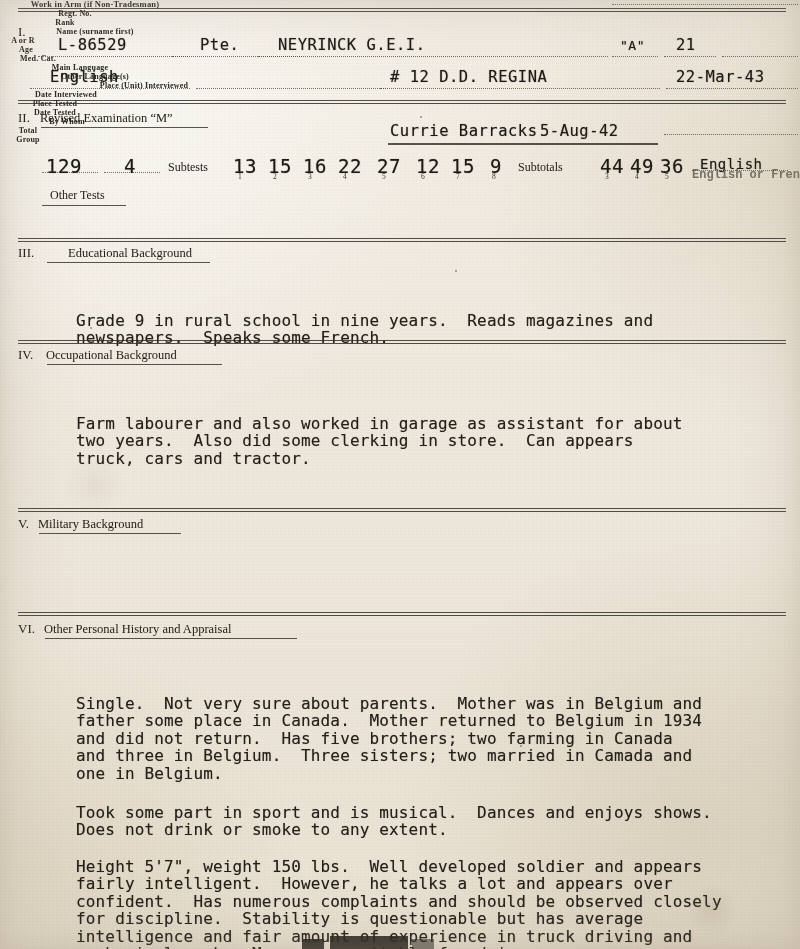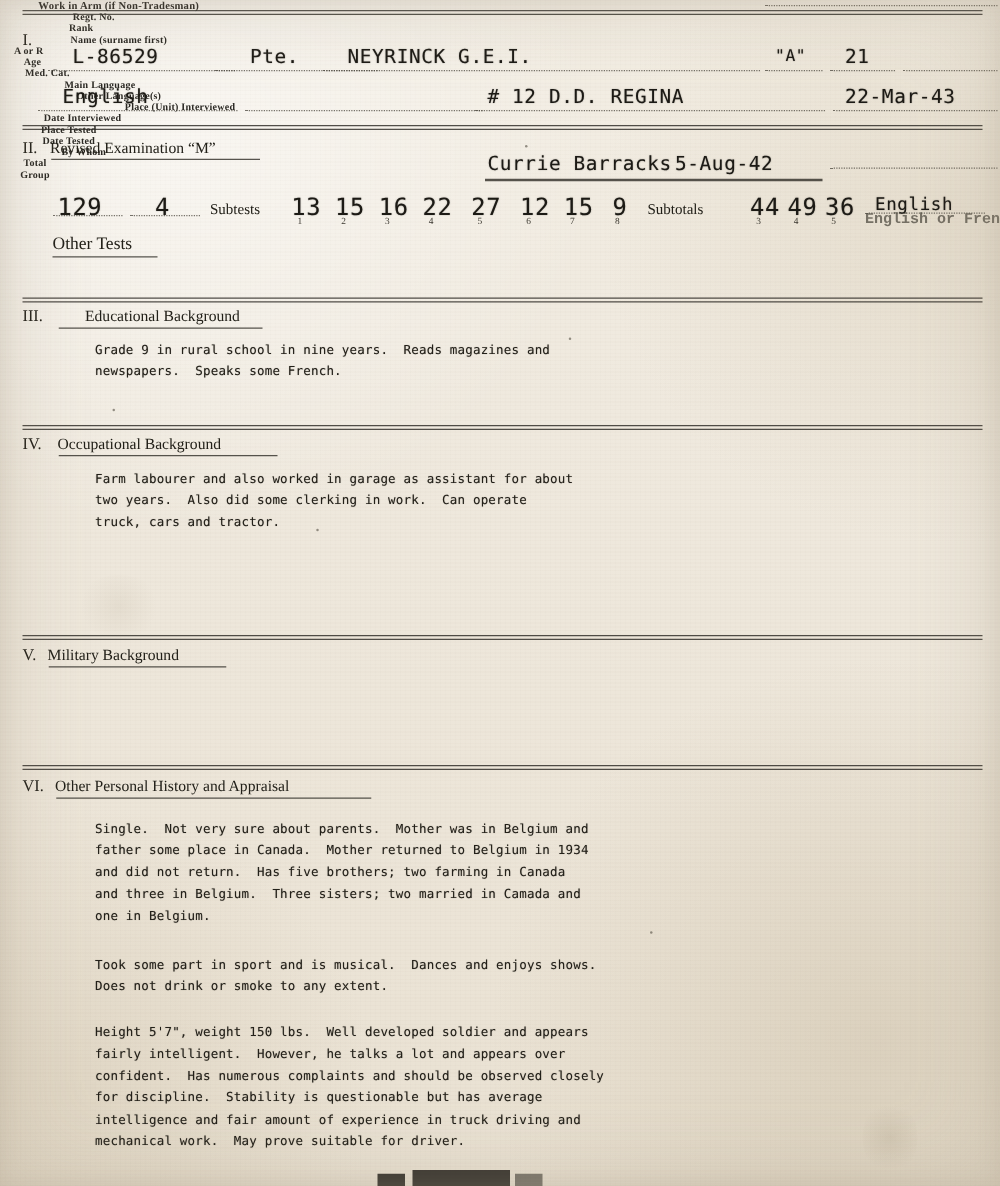--- a/index.html
+++ b/index.html
@@ -63,26 +63,27 @@
   }
   .sec-title{
     position:absolute;
     font-family:"Liberation Serif",serif;
     font-size:12.5px;color:#222019;
     white-space:nowrap;
   }
   .body-text{
     position:absolute;
     font-family:"DejaVu Sans Mono","Liberation Mono",monospace;
-    font-size:10px;
+    font-size:16px;
     line-height:17.4px;
     color:#232019;
     white-space:pre;
     letter-spacing:.15px;
     text-shadow:0 0 .8px rgba(40,38,32,.4);
+    margin-top:40px;
   }
   .entry{
     position:absolute;
     font-family:"DejaVu Sans Mono","Liberation Mono",monospace;
     font-size:14px;
     color:#1c1a15;
     white-space:nowrap;
     letter-spacing:.5px;
     text-shadow:0 0 1px rgba(35,33,28,.5);
   }
@@ -223,37 +224,37 @@
   <div class="sub-idx" style="left:605px;top:172px;">3</div>
   <div class="score" style="left:630px;top:155px;">49</div>
   <div class="sub-idx" style="left:635px;top:172px;">4</div>
   <div class="score" style="left:660px;top:155px;">36</div>
   <div class="sub-idx" style="left:665px;top:172px;">5</div>
 
   <div class="dotline" style="left:692px;width:96px;top:170px;"></div>
   <div class="entry" style="left:700px;top:156px;font-size:14px;">English</div>
   <div class="overstrike" style="left:692px;top:168px;width:96px;">English or French</div>
 
-  <div class="sec-title" style="left:42px;top:188px;font-size:14px;">Other Tests</div>
+  <div class="sec-title" style="left:50px;top:188px;font-size:12px;">Other Tests</div>
   <div class="ulline" style="left:42px;top:205px;width:84px;"></div>
   <div class="entry" style="left:140px;top:188px;"></div>
 
   <div class="rule-double" style="top:238px;"></div>
   <div class="sec-num" style="left:18px;top:245px;">III.</div>
   <div class="sec-title" style="left:46px;top:246px;margin-left:22px;">Educational Background</div>
   <div class="ulline" style="left:47px;top:262px;width:163px;"></div>
   <div class="body-text" style="left:76px;top:272px;">Grade 9 in rural school in nine years.  Reads magazines and
 newspapers.  Speaks some French.</div>
 
   <div class="rule-double" style="top:340px;"></div>
   <div class="sec-num" style="left:18px;top:347px;">IV.</div>
   <div class="sec-title" style="left:46px;top:348px;">Occupational Background</div>
   <div class="ulline" style="left:47px;top:364px;width:175px;"></div>
   <div class="body-text" style="left:76px;top:375px;">Farm labourer and also worked in garage as assistant for about
-two years.  Also did some clerking in work.  Can operate
+two years.  Also did some clerking in store.  Can appears
 truck, cars and tractor.</div>
 
   <div class="rule-double" style="top:508px;"></div>
   <div class="sec-num" style="left:18px;top:516px;">V.</div>
   <div class="sec-title" style="left:38px;top:517px;">Military Background</div>
   <div class="ulline" style="left:39px;top:533px;width:142px;"></div>
 
   <div class="rule-double" style="top:612px;"></div>
   <div class="sec-num" style="left:18px;top:621px;">VI.</div>
   <div class="sec-title" style="left:44px;top:622px;">Other Personal History and Appraisal</div>

